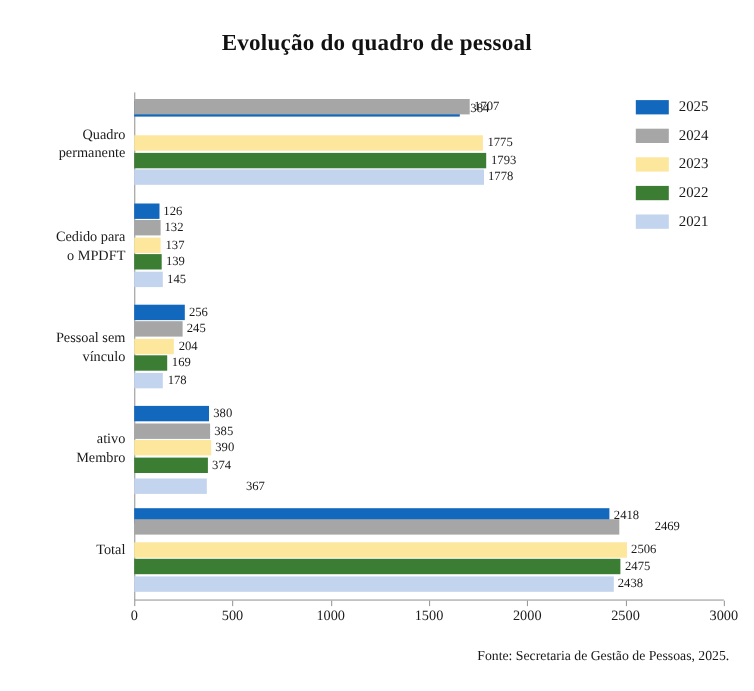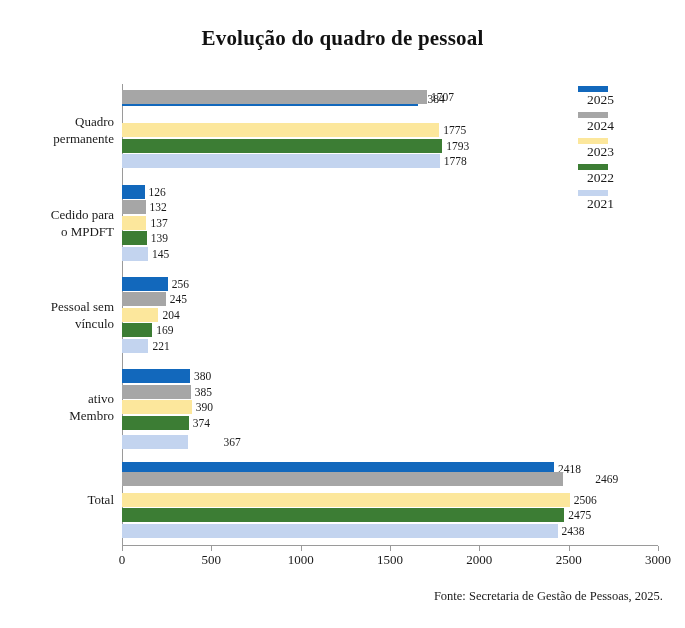--- a/index.html
+++ b/index.html
@@ -118,24 +118,23 @@
   }
   
   #legend {
     position: absolute;
     left: 578px;
     top: 86px;
     width: 104px;
   }
   .legend-item {
     display: flex;
-    align-items: flex-start;
+    align-items: center;
     height: 22px;
     margin-bottom: 4px;
-    flex-direction: column;
   }
   .legend-swatch {
     width: 30px;
     height: 13px;
     display: inline-block;
   }
   .legend-label {
     margin-left: 9px;
     font-size: 13.5px;
     font-family: "Liberation Serif", serif;
@@ -239,21 +238,21 @@
           <div class="bar-row" style="top: 39.2px;">
             <span class="bar" style="width: 36.448px; background: rgb(252, 231, 156);"></span>
             <span class="bar-value">204</span>
           </div>
           <div class="bar-row" style="top: 54.7px;">
             <span class="bar" style="width: 30.1947px; background: rgb(60, 125, 52);"></span>
             <span class="bar-value">169</span>
           </div>
           <div class="bar-row" style="top: 70.2px;">
             <span class="bar" style="width: 26.4427px; background: rgb(195, 212, 239);"></span>
-            <span class="bar-value">221</span>
+            <span class="bar-value">178</span>
           </div>
         </div>
         <div class="group" style="top: 277.2px; height: 92.4px;">
           <div class="bar-row" style="top: 8.2px;">
             <span class="bar" style="width: 67.8933px; background: rgb(18, 104, 188);"></span>
             <span class="bar-value">380</span>
           </div>
           <div class="bar-row" style="top: 23.7px;">
             <span class="bar" style="width: 68.7867px; background: rgb(166, 166, 166);"></span>
             <span class="bar-value">385</span>

